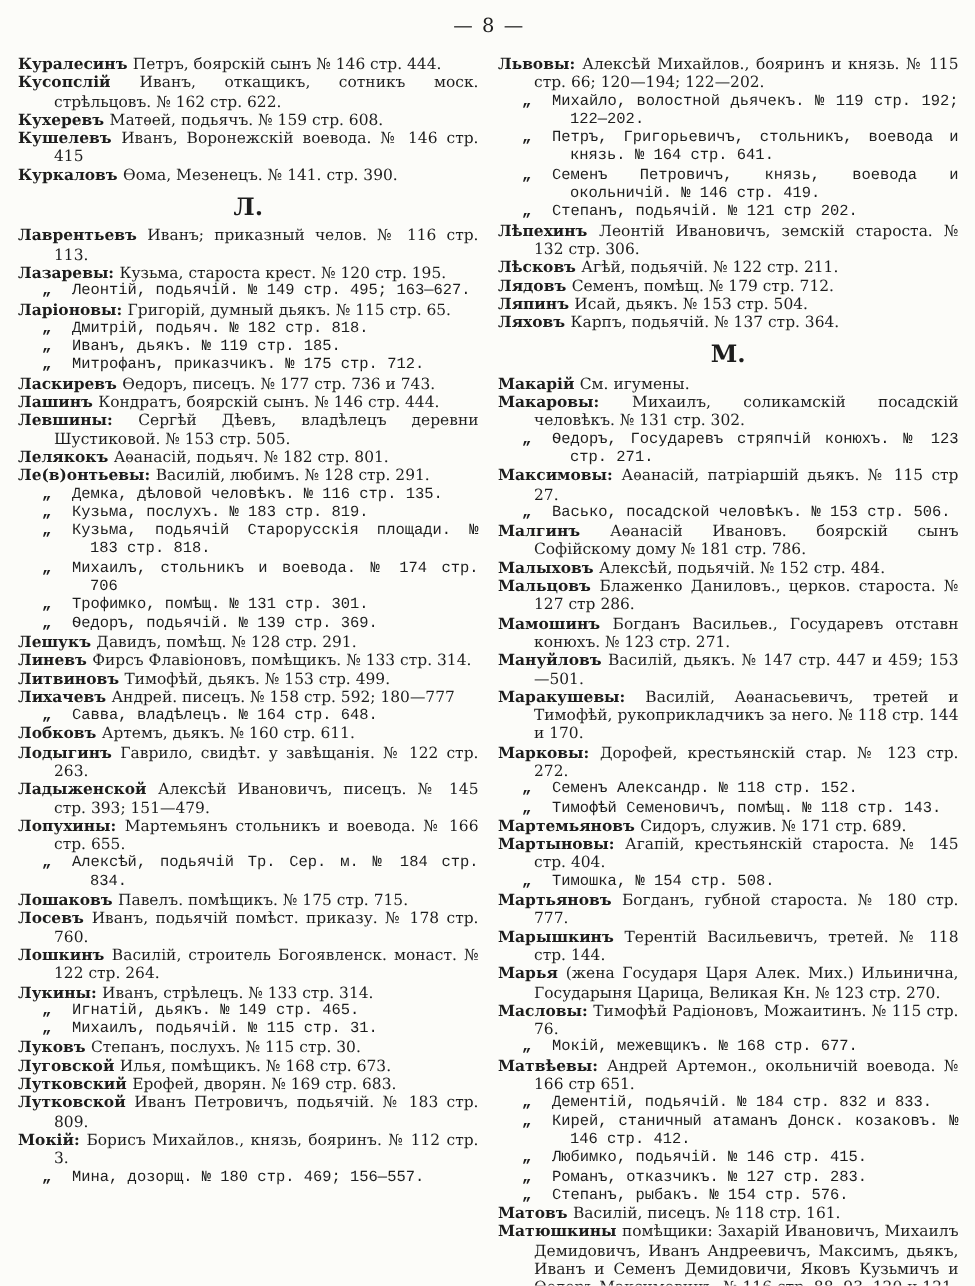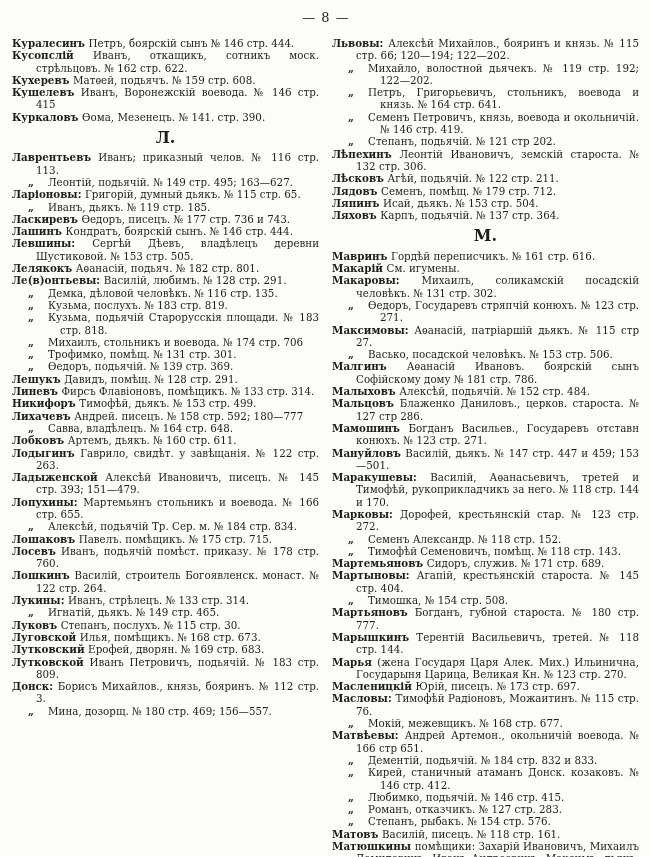--- a/index.html
+++ b/index.html
@@ -25,20 +25,21 @@
     line-height: 12.3px;
     text-align: justify;
   }
   .entry {
     padding-left: 24px;
     text-indent: -24px;
   }
   .entry.sub {
     padding-left: 48px;
     text-indent: -32px;
+    font-family: Liberation Mono, monospace;
   }
   .surname { font-weight: bold; }
   .ditto {
     display: inline-block;
     width: 20px;
     text-indent: 0;
     font-weight: bold;
   }
   .section-header {
     text-align: center;
@@ -54,90 +55,92 @@
   <div class="page-number">— 8 —</div>
   <div class="columns">
     <div class="col" id="col-left">
         <div class="entry"><span class="surname">Куралесинъ </span><span class="entry-text">Петръ, боярскій сынъ № 146 стр. 444.</span></div>
         <div class="entry"><span class="surname">Кусопслій </span><span class="entry-text">Иванъ, откащикъ, сотникъ моск. стрѣльцовъ. № 162 стр. 622.</span></div>
         <div class="entry"><span class="surname">Кухеревъ </span><span class="entry-text">Матѳей, подьячъ. № 159 стр. 608.</span></div>
         <div class="entry"><span class="surname">Кушелевъ </span><span class="entry-text">Иванъ, Воронежскій воевода. № 146 стр. 415</span></div>
         <div class="entry"><span class="surname">Куркаловъ </span><span class="entry-text">Ѳома, Мезенецъ. № 141. стр. 390.</span></div>
         <div class="section-header">Л.</div>
         <div class="entry"><span class="surname">Лаврентьевъ </span><span class="entry-text">Иванъ; приказный челов. № 116 стр. 113.</span></div>
+        <div class="entry"><span class="surname">Лазаревы: </span><span class="entry-text">Кузьма, староста крест. № 120 стр. 195.</span></div>
         <div class="entry sub"><span class="ditto">„</span><span class="entry-text">Леонтій, подьячій. № 149 стр. 495; 163—627.</span></div>
         <div class="entry"><span class="surname">Ларіоновы: </span><span class="entry-text">Григорій, думный дьякъ. № 115 стр. 65.</span></div>
+        <div class="entry sub"><span class="ditto">„</span><span class="entry-text">Дмитрій, подьяч. № 182 стр. 818.</span></div>
         <div class="entry sub"><span class="ditto">„</span><span class="entry-text">Иванъ, дьякъ. № 119 стр. 185.</span></div>
+        <div class="entry sub"><span class="ditto">„</span><span class="entry-text">Митрофанъ, приказчикъ. № 175 стр. 712.</span></div>
         <div class="entry"><span class="surname">Ласкиревъ </span><span class="entry-text">Ѳедоръ, писецъ. № 177 стр. 736 и 743.</span></div>
         <div class="entry"><span class="surname">Лашинъ </span><span class="entry-text">Кондратъ, боярскій сынъ. № 146 стр. 444.</span></div>
         <div class="entry"><span class="surname">Левшины: </span><span class="entry-text">Сергѣй Дѣевъ, владѣлецъ деревни Шустиковой. № 153 стр. 505.</span></div>
         <div class="entry"><span class="surname">Лелякокъ </span><span class="entry-text">Аѳанасій, подьяч. № 182 стр. 801.</span></div>
         <div class="entry"><span class="surname">Ле(в)онтьевы: </span><span class="entry-text">Василій, любимъ. № 128 стр. 291.</span></div>
         <div class="entry sub"><span class="ditto">„</span><span class="entry-text">Демка, дѣловой человѣкъ. № 116 стр. 135.</span></div>
         <div class="entry sub"><span class="ditto">„</span><span class="entry-text">Кузьма, послухъ. № 183 стр. 819.</span></div>
         <div class="entry sub"><span class="ditto">„</span><span class="entry-text">Кузьма, подьячій Старорусскія площади. № 183 стр. 818.</span></div>
         <div class="entry sub"><span class="ditto">„</span><span class="entry-text">Михаилъ, стольникъ и воевода. № 174 стр. 706</span></div>
         <div class="entry sub"><span class="ditto">„</span><span class="entry-text">Трофимко, помѣщ. № 131 стр. 301.</span></div>
         <div class="entry sub"><span class="ditto">„</span><span class="entry-text">Ѳедоръ, подьячій. № 139 стр. 369.</span></div>
         <div class="entry"><span class="surname">Лешукъ </span><span class="entry-text">Давидъ, помѣщ. № 128 стр. 291.</span></div>
         <div class="entry"><span class="surname">Линевъ </span><span class="entry-text">Фирсъ Флавіоновъ, помѣщикъ. № 133 стр. 314.</span></div>
-        <div class="entry"><span class="surname">Никифоръ </span><span class="entry-text">Тимофѣй, дьякъ. № 153 стр. 499.</span></div>
+        <div class="entry"><span class="surname">Литвиновъ </span><span class="entry-text">Тимофѣй, дьякъ. № 153 стр. 499.</span></div>
         <div class="entry"><span class="surname">Лихачевъ </span><span class="entry-text">Андрей. писецъ. № 158 стр. 592; 180—777</span></div>
         <div class="entry sub"><span class="ditto">„</span><span class="entry-text">Савва, владѣлецъ. № 164 стр. 648.</span></div>
         <div class="entry"><span class="surname">Лобковъ </span><span class="entry-text">Артемъ, дьякъ. № 160 стр. 611.</span></div>
         <div class="entry"><span class="surname">Лодыгинъ </span><span class="entry-text">Гаврило, свидѣт. у завѣщанія. № 122 стр. 263.</span></div>
         <div class="entry"><span class="surname">Ладыженской </span><span class="entry-text">Алексѣй Ивановичъ, писецъ. № 145 стр. 393; 151—479.</span></div>
         <div class="entry"><span class="surname">Лопухины: </span><span class="entry-text">Мартемьянъ стольникъ и воевода. № 166 стр. 655.</span></div>
         <div class="entry sub"><span class="ditto">„</span><span class="entry-text">Алексѣй, подьячій Тр. Сер. м. № 184 стр. 834.</span></div>
         <div class="entry"><span class="surname">Лошаковъ </span><span class="entry-text">Павелъ. помѣщикъ. № 175 стр. 715.</span></div>
         <div class="entry"><span class="surname">Лосевъ </span><span class="entry-text">Иванъ, подьячій помѣст. приказу. № 178 стр. 760.</span></div>
         <div class="entry"><span class="surname">Лошкинъ </span><span class="entry-text">Василій, строитель Богоявленск. монаст. № 122 стр. 264.</span></div>
         <div class="entry"><span class="surname">Лукины: </span><span class="entry-text">Иванъ, стрѣлецъ. № 133 стр. 314.</span></div>
         <div class="entry sub"><span class="ditto">„</span><span class="entry-text">Игнатій, дьякъ. № 149 стр. 465.</span></div>
+        <div class="entry sub"><span class="ditto">„</span><span class="entry-text">Михаилъ, подьячій. № 115 стр. 31.</span></div>
         <div class="entry"><span class="surname">Луковъ </span><span class="entry-text">Степанъ, послухъ. № 115 стр. 30.</span></div>
         <div class="entry"><span class="surname">Луговской </span><span class="entry-text">Илья, помѣщикъ. № 168 стр. 673.</span></div>
         <div class="entry"><span class="surname">Лутковский </span><span class="entry-text">Ерофей, дворян. № 169 стр. 683.</span></div>
         <div class="entry"><span class="surname">Лутковской </span><span class="entry-text">Иванъ Петровичъ, подьячій. № 183 стр. 809.</span></div>
-        <div class="entry"><span class="surname">Донск: </span><span class="entry-text">Борисъ Михайлов., князь, бояринъ. № 112 стр. 3.</span></div>
+        <div class="entry"><span class="surname">Мокій: </span><span class="entry-text">Борисъ Михайлов., князь, бояринъ. № 112 стр. 3.</span></div>
         <div class="entry sub"><span class="ditto">„</span><span class="entry-text">Мина, дозорщ. № 180 стр. 469; 156—557.</span></div>
       </div>
     <div class="col" id="col-right">
         <div class="entry"><span class="surname">Львовы: </span><span class="entry-text">Алексѣй Михайлов., бояринъ и князь. № 115 стр. 66; 120—194; 122—202.</span></div>
         <div class="entry sub"><span class="ditto">„</span><span class="entry-text">Михайло, волостной дьячекъ. № 119 стр. 192; 122—202.</span></div>
         <div class="entry sub"><span class="ditto">„</span><span class="entry-text">Петръ, Григорьевичъ, стольникъ, воевода и князь. № 164 стр. 641.</span></div>
         <div class="entry sub"><span class="ditto">„</span><span class="entry-text">Семенъ Петровичъ, князь, воевода и окольничій. № 146 стр. 419.</span></div>
         <div class="entry sub"><span class="ditto">„</span><span class="entry-text">Степанъ, подьячій. № 121 стр 202.</span></div>
         <div class="entry"><span class="surname">Лѣпехинъ </span><span class="entry-text">Леонтій Ивановичъ, земскій староста. № 132 стр. 306.</span></div>
         <div class="entry"><span class="surname">Лѣсковъ </span><span class="entry-text">Агѣй, подьячій. № 122 стр. 211.</span></div>
         <div class="entry"><span class="surname">Лядовъ </span><span class="entry-text">Семенъ, помѣщ. № 179 стр. 712.</span></div>
         <div class="entry"><span class="surname">Ляпинъ </span><span class="entry-text">Исай, дьякъ. № 153 стр. 504.</span></div>
         <div class="entry"><span class="surname">Ляховъ </span><span class="entry-text">Карпъ, подьячій. № 137 стр. 364.</span></div>
         <div class="section-header">М.</div>
-        <div class="entry"><span class="surname">Мавринъ </span><span class="entry-text">Гордѣй переписчикъ. № 161 стр. 616.</span></div>
         <div class="entry"><span class="surname">Макарій </span><span class="entry-text">См. игумены.</span></div>
         <div class="entry"><span class="surname">Макаровы: </span><span class="entry-text">Михаилъ, соликамскій посадскій человѣкъ. № 131 стр. 302.</span></div>
         <div class="entry sub"><span class="ditto">„</span><span class="entry-text">Ѳедоръ, Государевъ стряпчій конюхъ. № 123 стр. 271.</span></div>
         <div class="entry"><span class="surname">Максимовы: </span><span class="entry-text">Аѳанасій, патріаршій дьякъ. № 115 стр 27.</span></div>
         <div class="entry sub"><span class="ditto">„</span><span class="entry-text">Васько, посадской человѣкъ. № 153 стр. 506.</span></div>
         <div class="entry"><span class="surname">Малгинъ </span><span class="entry-text">Аѳанасій Ивановъ. боярскій сынъ Софійскому дому № 181 стр. 786.</span></div>
         <div class="entry"><span class="surname">Малыховъ </span><span class="entry-text">Алексѣй, подьячій. № 152 стр. 484.</span></div>
         <div class="entry"><span class="surname">Мальцовъ </span><span class="entry-text">Блаженко Даниловъ., церков. староста. № 127 стр 286.</span></div>
         <div class="entry"><span class="surname">Мамошинъ </span><span class="entry-text">Богданъ Васильев., Государевъ отставн конюхъ. № 123 стр. 271.</span></div>
         <div class="entry"><span class="surname">Мануйловъ </span><span class="entry-text">Василій, дьякъ. № 147 стр. 447 и 459; 153—501.</span></div>
         <div class="entry"><span class="surname">Маракушевы: </span><span class="entry-text">Василій, Аѳанасьевичъ, третей и Тимофѣй, рукоприкладчикъ за него. № 118 стр. 144 и 170.</span></div>
         <div class="entry"><span class="surname">Марковы: </span><span class="entry-text">Дорофей, крестьянскій стар. № 123 стр. 272.</span></div>
         <div class="entry sub"><span class="ditto">„</span><span class="entry-text">Семенъ Александр. № 118 стр. 152.</span></div>
         <div class="entry sub"><span class="ditto">„</span><span class="entry-text">Тимофѣй Семеновичъ, помѣщ. № 118 стр. 143.</span></div>
         <div class="entry"><span class="surname">Мартемьяновъ </span><span class="entry-text">Сидоръ, служив. № 171 стр. 689.</span></div>
         <div class="entry"><span class="surname">Мартыновы: </span><span class="entry-text">Агапій, крестьянскій староста. № 145 стр. 404.</span></div>
         <div class="entry sub"><span class="ditto">„</span><span class="entry-text">Тимошка, № 154 стр. 508.</span></div>
         <div class="entry"><span class="surname">Мартьяновъ </span><span class="entry-text">Богданъ, губной староста. № 180 стр. 777.</span></div>
         <div class="entry"><span class="surname">Марышкинъ </span><span class="entry-text">Терентій Васильевичъ, третей. № 118 стр. 144.</span></div>
         <div class="entry"><span class="surname">Марья </span><span class="entry-text">(жена Государя Царя Алек. Мих.) Ильинична, Государыня Царица, Великая Кн. № 123 стр. 270.</span></div>
-        <div class="entry"><span class="surname">Масленицкій </span><span class="entry-text">Юрій, писецъ. № 173 стр. 697.</span></div>
         <div class="entry"><span class="surname">Масловы: </span><span class="entry-text">Тимофѣй Радіоновъ, Можаитинъ. № 115 стр. 76.</span></div>
         <div class="entry sub"><span class="ditto">„</span><span class="entry-text">Мокій, межевщикъ. № 168 стр. 677.</span></div>
         <div class="entry"><span class="surname">Матвѣевы: </span><span class="entry-text">Андрей Артемон., окольничій воевода. № 166 стр 651.</span></div>
         <div class="entry sub"><span class="ditto">„</span><span class="entry-text">Дементій, подьячій. № 184 стр. 832 и 833.</span></div>
         <div class="entry sub"><span class="ditto">„</span><span class="entry-text">Кирей, станичный атаманъ Донск. козаковъ. № 146 стр. 412.</span></div>
         <div class="entry sub"><span class="ditto">„</span><span class="entry-text">Любимко, подьячій. № 146 стр. 415.</span></div>
         <div class="entry sub"><span class="ditto">„</span><span class="entry-text">Романъ, отказчикъ. № 127 стр. 283.</span></div>
         <div class="entry sub"><span class="ditto">„</span><span class="entry-text">Степанъ, рыбакъ. № 154 стр. 576.</span></div>
         <div class="entry"><span class="surname">Матовъ </span><span class="entry-text">Василій, писецъ. № 118 стр. 161.</span></div>
         <div class="entry"><span class="surname">Матюшкины </span><span class="entry-text">помѣщики: Захарій Ивановичъ, Михаилъ Демидовичъ, Иванъ Андреевичъ, Максимъ, дьякъ, Иванъ и Семенъ Демидовичи, Яковъ Кузьмичъ и Ѳедоръ Максимовичъ. № 116 стр. 88, 93, 120 и 121.</span></div>

